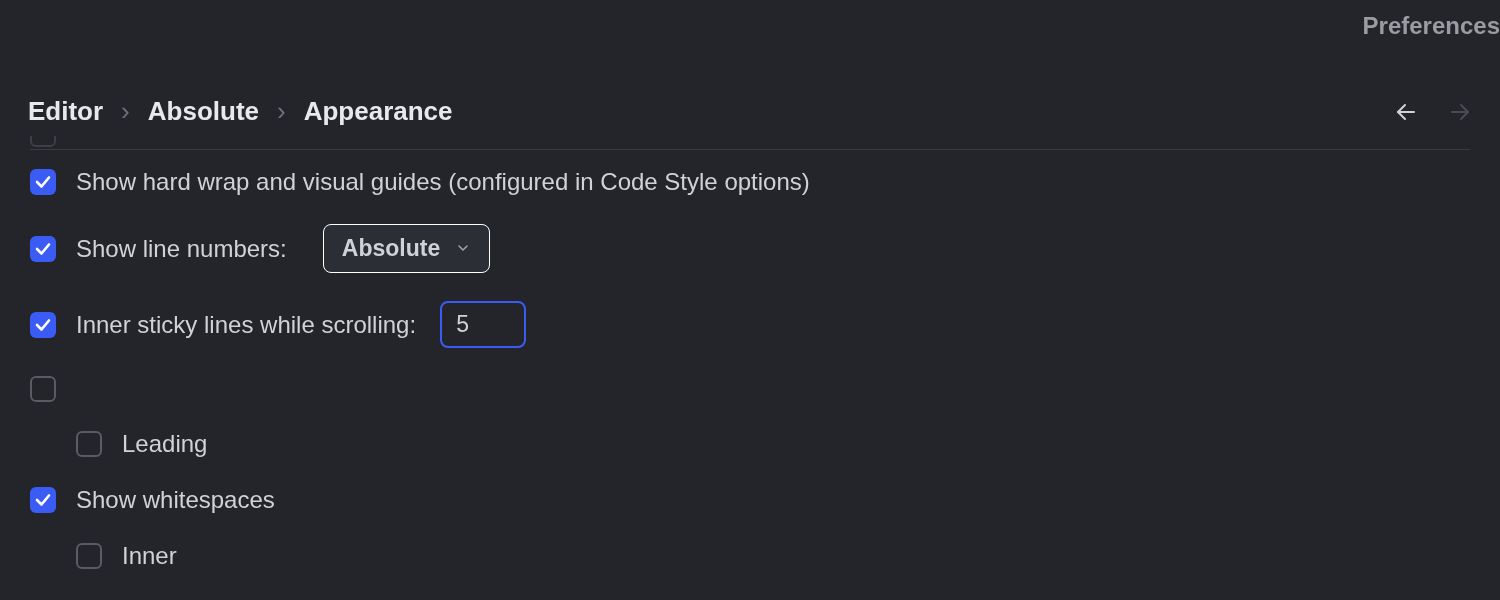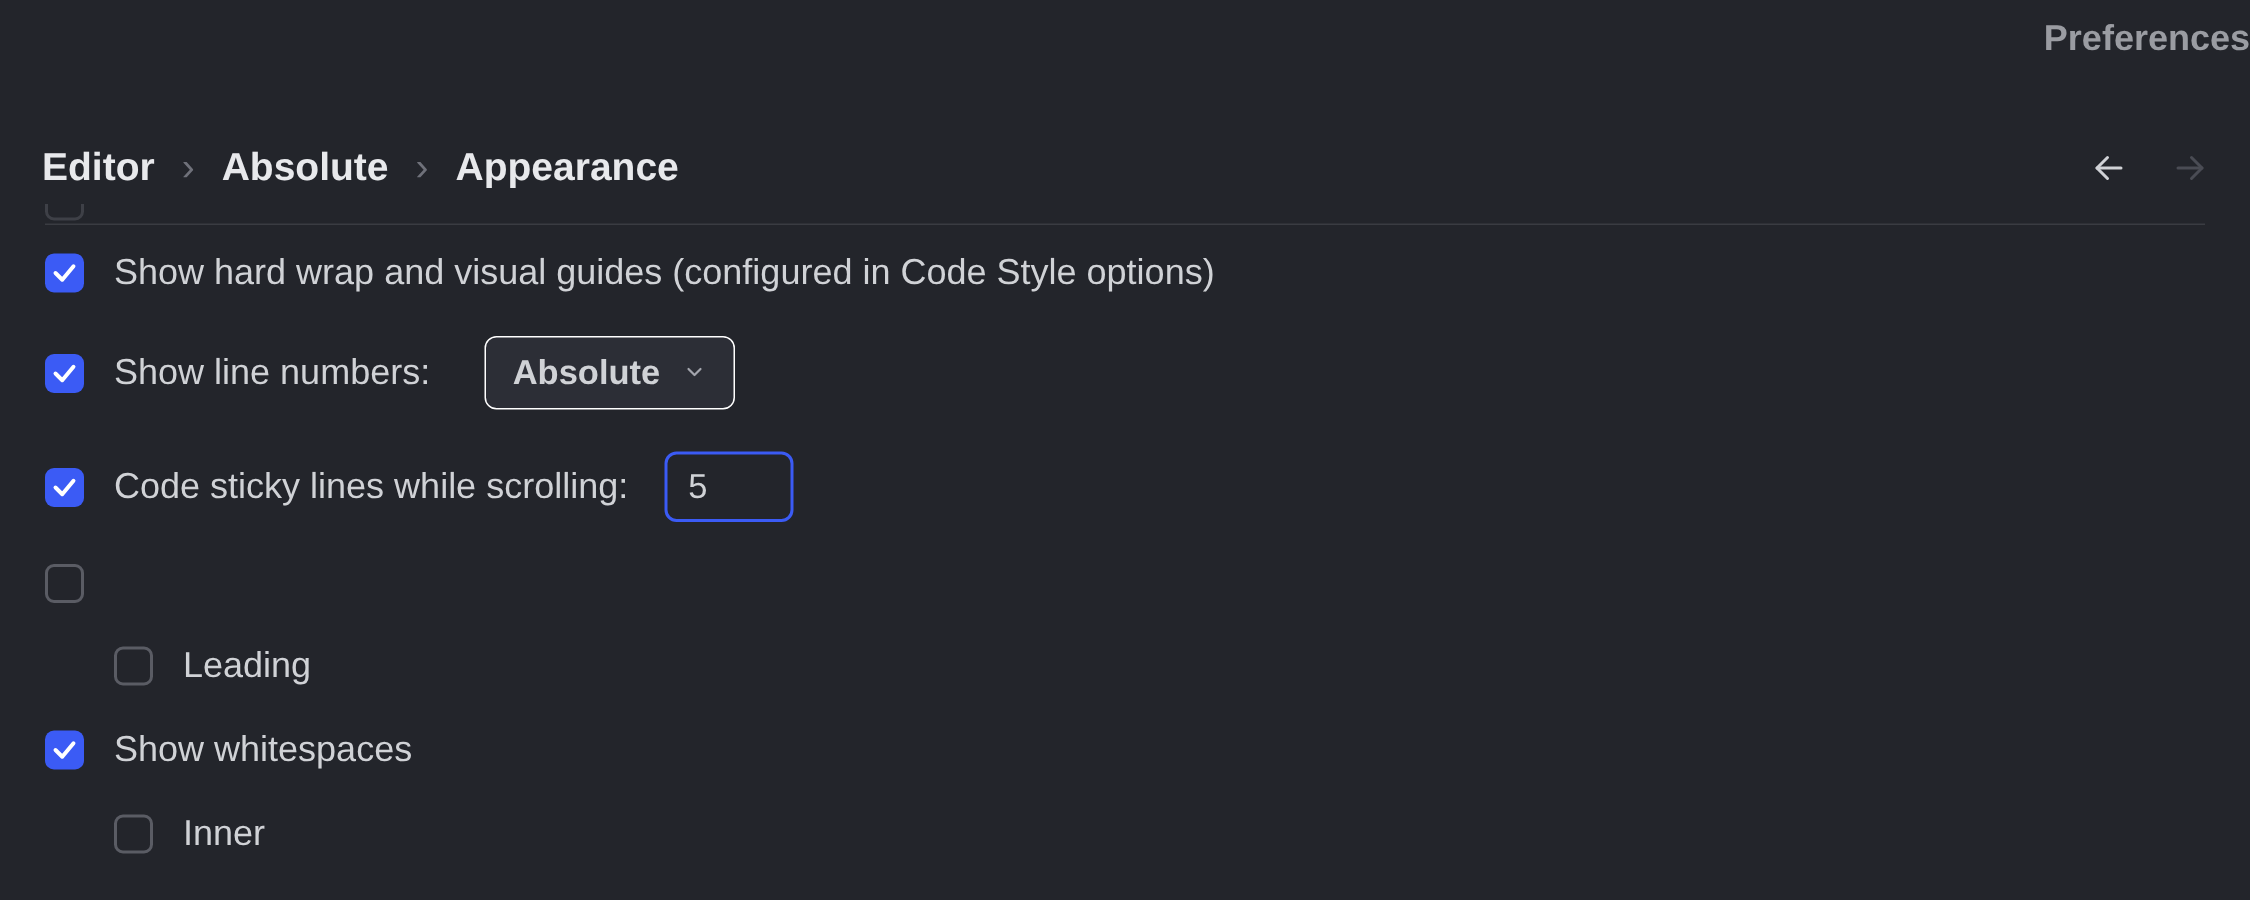--- a/index.html
+++ b/index.html
@@ -211,21 +211,21 @@
       </span>
     </div>
   </div>
 
   <div class="row">
     <div class="checkbox checked">
       <svg width="18" height="18" viewBox="0 0 24 24" fill="none" stroke-width="3.5" stroke-linecap="round" stroke-linejoin="round">
           <polyline points="4 12 10 18 20 6"></polyline>
         </svg>
     </div>
-    <span class="label">Code sticky lines while scrolling:</span>
+    <span class="label">Inner sticky lines while scrolling:</span>
     <input class="text-input" type="text" value="5" style="">
   </div>
 
   <div class="row">
     <div class="checkbox unchecked"></div>
   </div>
 
   <div class="row indent">
     <div class="checkbox unchecked"></div>
     <span class="label">Leading</span>

